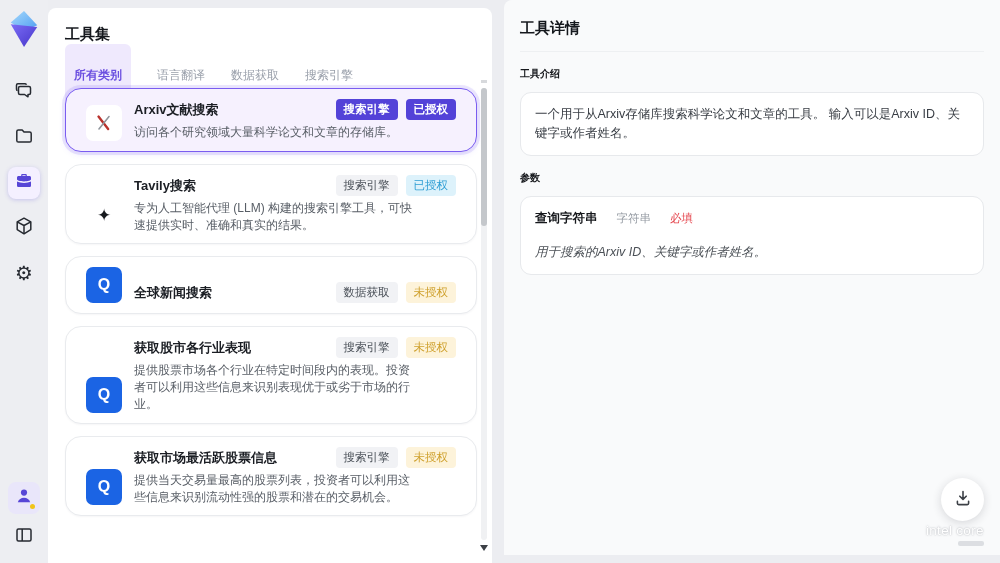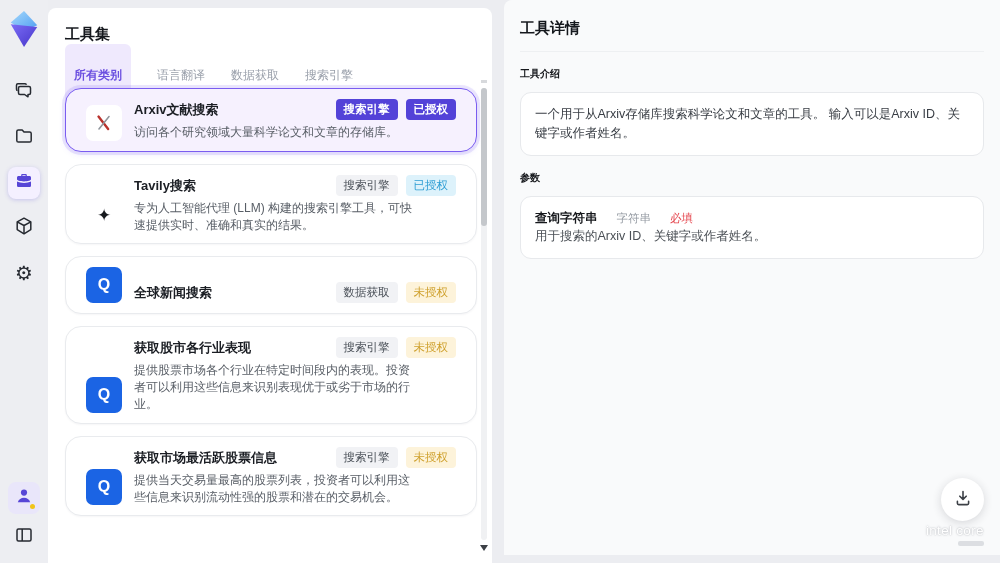--- a/index.html
+++ b/index.html
@@ -61,21 +61,21 @@
     border-radius:8px 0 0 0;}
   .detail-title{margin:0 16px;padding:19px 0 13px;font-size:15px;font-weight:bold;color:#15181d;
     border-bottom:1px solid #eef0f2;}
   .section-h{margin:15px 16px 0;font-size:10px;font-weight:bold;color:#17191d;}
   .box{margin:11px 16px 0;background:#fff;border:1px solid #e7e9ec;border-radius:11px;
     padding:12px 14px;font-size:12.5px;color:#383d44;line-height:1.5;}
   .param-row{display:flex;gap:19px;align-items:baseline;}
   .param-name{font-weight:bold;font-size:12.5px;color:#17191d;}
   .param-type{font-size:11.5px;color:#959ba3;}
   .param-req{font-size:11.5px;color:#e4444c;}
-  .param-desc{margin-top:0;font-size:12.5px;color:#4b5056;}
+  .param-desc{margin-top:16px;font-size:12.5px;color:#4b5056;font-style:italic;}
   
   .fab{position:absolute;left:941px;top:478px;width:43px;height:43px;border-radius:50%;
     background:#ffffff;box-shadow:0 2px 10px rgba(30,34,44,.16);display:flex;align-items:center;
     justify-content:center;cursor:pointer;z-index:9;}
   .intel{position:absolute;left:926px;top:523px;z-index:9;color:#ffffff;font-size:13.5px;
     letter-spacing:.3px;text-shadow:0 0 2px rgba(125,130,138,.7);white-space:nowrap;}
   .intel-sub{position:absolute;left:958px;top:541px;width:26px;height:5px;border-radius:2px;
     background:#dcdee2;z-index:9;}
 </style>
 </head>

